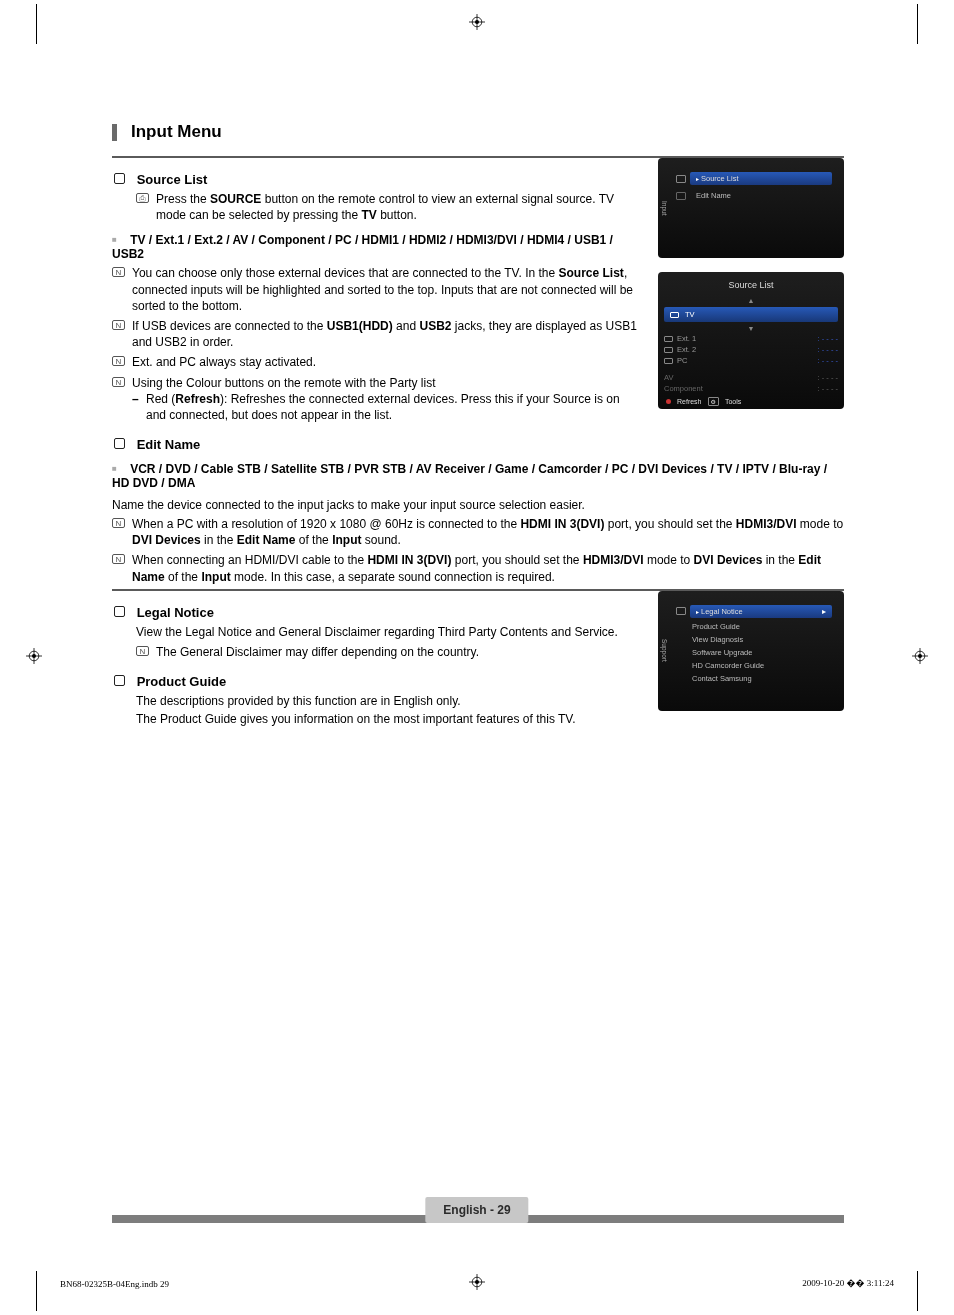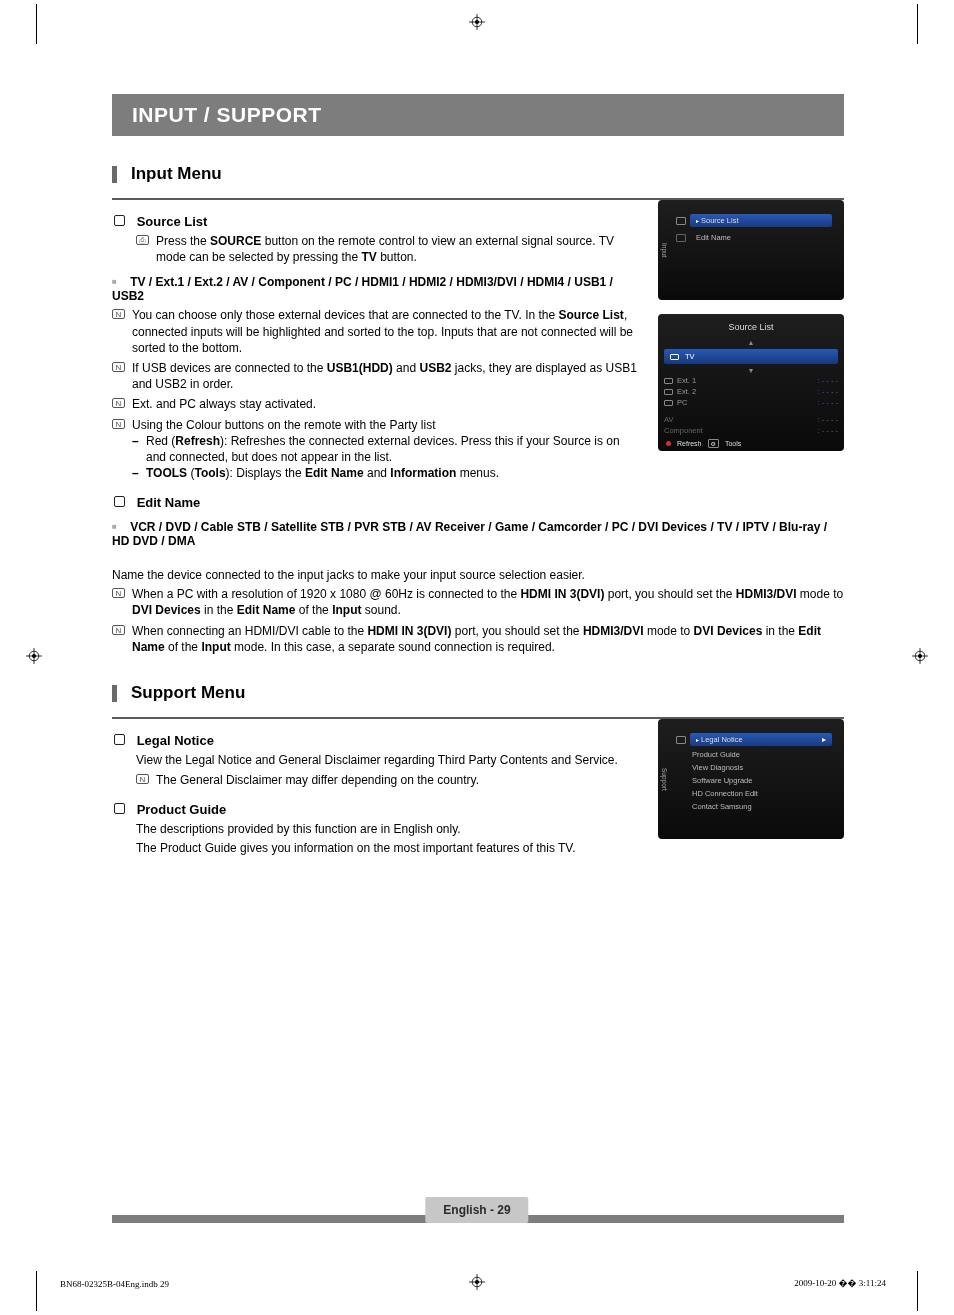--- a/index.html
+++ b/index.html
@@ -233,21 +233,21 @@
     position: absolute;
     bottom: 26px;
     left: 60px;
     font-size: 9px;
     color: #000;
     font-family: "Times New Roman", serif;
   }
   .footer-right {
     position: absolute;
     bottom: 26px;
-    right: 68px;
+    right: 60px;
     font-size: 9px;
     color: #000;
     font-family: "Times New Roman", serif;
   }
   .bottom-reg {
     position: absolute;
     bottom: 22px;
     left: 50%;
     transform: translateX(-50%);
   }
@@ -293,21 +293,20 @@
   <svg viewBox="0 0 20 20" width="16" height="16">
       <circle cx="10" cy="10" r="6" fill="none" stroke="#000" stroke-width="1"></circle>
       <line x1="10" y1="0" x2="10" y2="20" stroke="#000"></line>
       <line x1="0" y1="10" x2="20" y2="10" stroke="#000"></line>
       <circle cx="10" cy="10" r="2.5" fill="#000"></circle>
     </svg>
 </div>
 
 <div class="page">
 
-  <div class="banner">INPUT / SUPPORT</div>
 
   <div class="section-heading">
     <div class="vbar"></div>
     <div class="txt">Input Menu</div>
   </div>
   <div class="hr"></div>
 
   <div class="row">
     <div class="left-col">
 
@@ -342,23 +341,20 @@
               <span class="icon">N</span>
               <span>Ext. and PC always stay activated.</span>
             </li>
             <li>
               <span class="icon">N</span>
               <span>Using the Colour buttons on the remote with the Party list</span>
               <ul class="dash">
                 <li>
                   <span>Red (</span><b>Refresh</b><span>): Refreshes the connected external devices. Press this if your Source is on and connected, but does not appear in the list.</span>
                 </li>
-                <li>
-                  <b>TOOLS</b><span> (</span><b>Tools</b><span>): Displays the </span><b>Edit Name</b><span> and </span><b>Information</b><span> menus.</span>
-                </li>
               </ul>
             </li>
           </ul>
         </li>
       </ul>
     </div>
 
     <div class="img-col">
       <div class="osd" style="height:100px;">
         <div class="osd-body" style="height:100%;">
@@ -431,38 +427,34 @@
 
   <div class="sub">
     <div class="sub-h">
       <span class="qbox"></span>
       <span>Edit Name</span>
     </div>
   </div>
   <ul class="square">
     <li>
       <span>VCR / DVD / Cable STB / Satellite STB / PVR STB / AV Receiver / Game / Camcorder / PC / DVI Devices / TV / IPTV / Blu-ray / HD DVD / DMA</span>
-      <div style="font-weight:normal;margin-top:20px;">Name the device connected to the input jacks to make your input source selection easier.</div>
+      <div style="font-weight:normal;margin-top:8px;">Name the device connected to the input jacks to make your input source selection easier.</div>
       <ul class="notes">
         <li>
           <span class="icon">N</span>
           <span>When a PC with a resolution of 1920 x 1080 @ 60Hz is connected to the </span><b>HDMI IN 3(DVI)</b><span> port, you should set the </span><b>HDMI3/DVI</b><span> mode to </span><b>DVI Devices</b><span> in the </span><b>Edit Name</b><span> of the </span><b>Input</b><span> sound.</span>
         </li>
         <li>
           <span class="icon">N</span>
           <span>When connecting an HDMI/DVI cable to the </span><b>HDMI IN 3(DVI)</b><span> port, you should set the </span><b>HDMI3/DVI</b><span> mode to </span><b>DVI Devices</b><span> in the </span><b>Edit Name</b><span> of the </span><b>Input</b><span> mode. In this case, a separate sound connection is required.</span>
         </li>
       </ul>
     </li>
   </ul>
 
-  <div class="section-heading">
-    <div class="vbar"></div>
-    <div class="txt">Support Menu</div>
-  </div>
   <div class="hr"></div>
 
   <div class="row">
     <div class="left-col">
       <div class="sub">
         <div class="sub-h">
           <span class="qbox"></span>
           <span>Legal Notice</span>
         </div>
         <div class="body-text">
@@ -499,21 +491,21 @@
               <span style="width:10px;height:8px;border:0.5px solid #888;border-radius:1px;"></span>
               <div class="osd-sel" style="flex:1;">
                 <span style="font-size:6px;color:#fff;margin-right:2px;">▸</span>
                 <span>Legal Notice</span>
                 <span class="arrow">▸</span>
               </div>
             </div>
             <div class="item" style="padding-left:22px;">Product Guide</div>
             <div class="item" style="padding-left:22px;">View Diagnosis</div>
             <div class="item" style="padding-left:22px;">Software Upgrade</div>
-            <div class="item" style="padding-left:22px;">HD Connection Edit</div>
+            <div class="item" style="padding-left:22px;">HD Camcorder Guide</div>
             <div class="item" style="padding-left:22px;">Contact Samsung</div>
           </div>
         </div>
       </div>
     </div>
   </div>
 
 </div>
 
 <div class="footer-band"></div>

